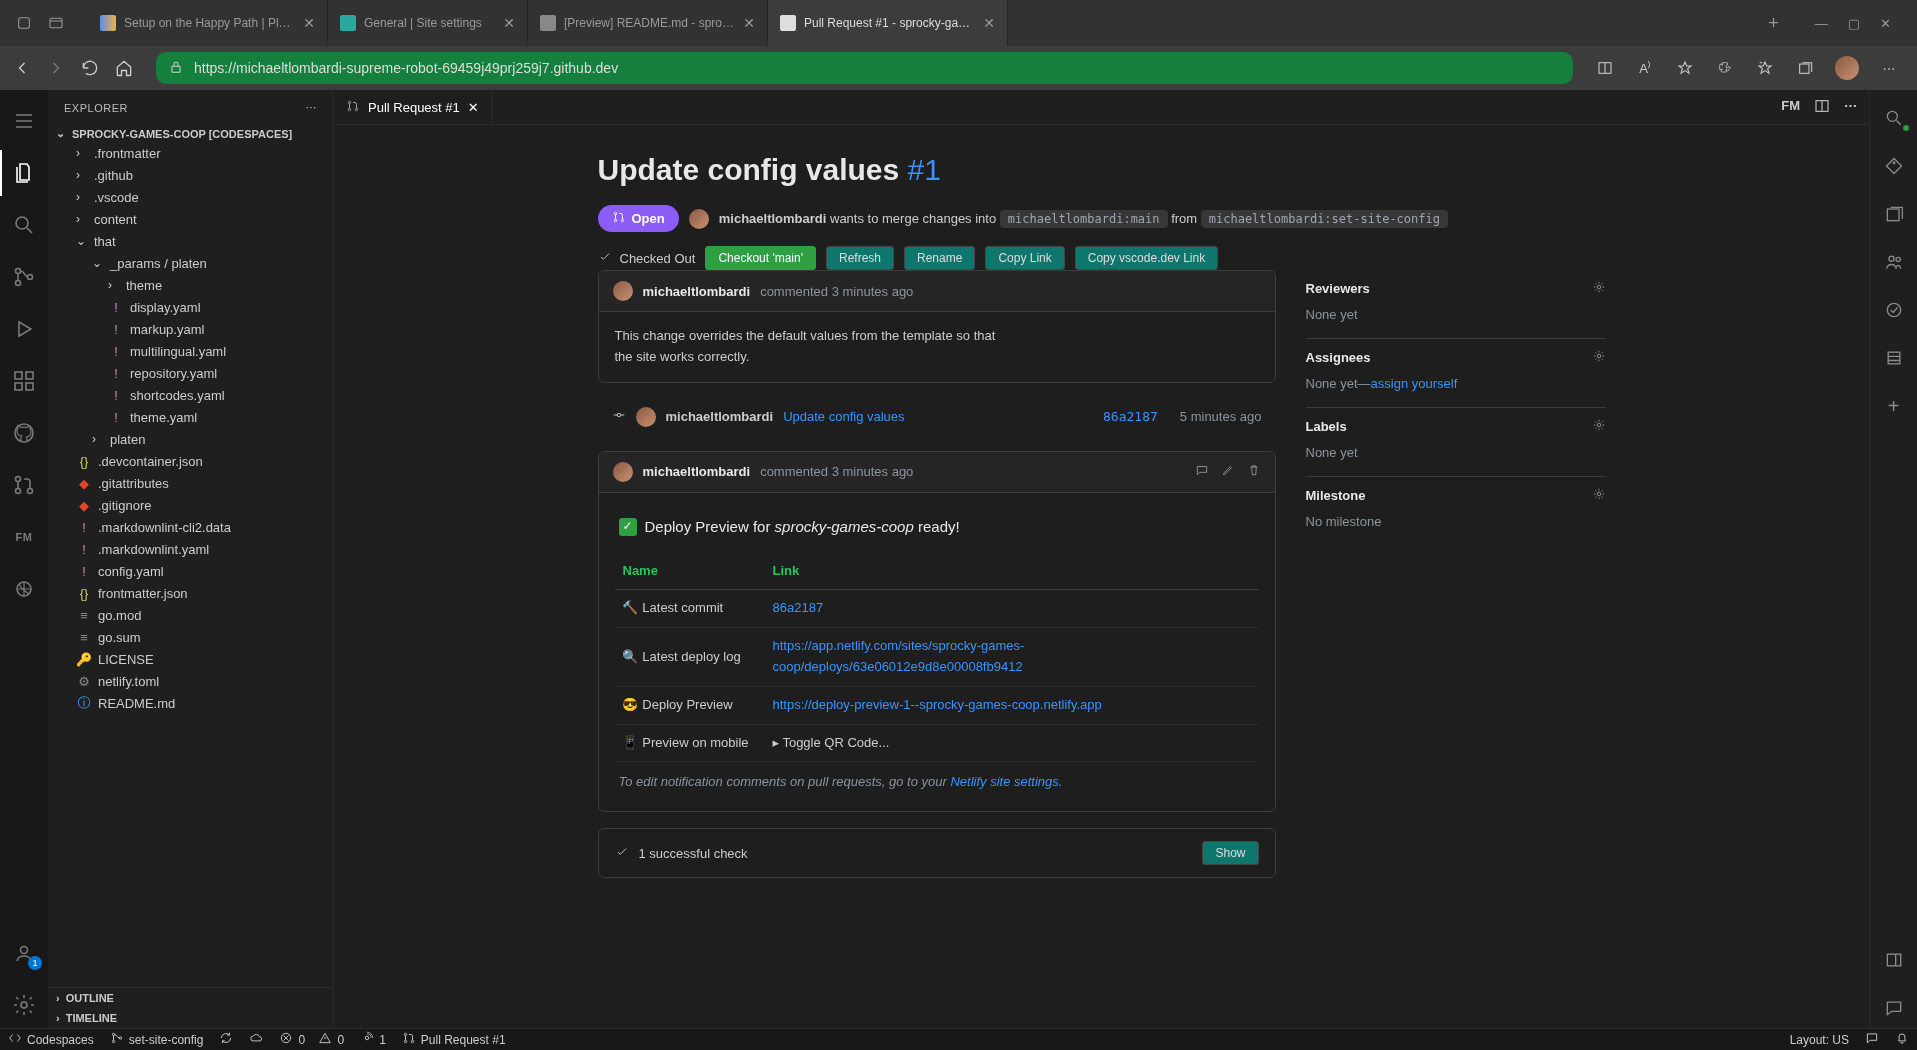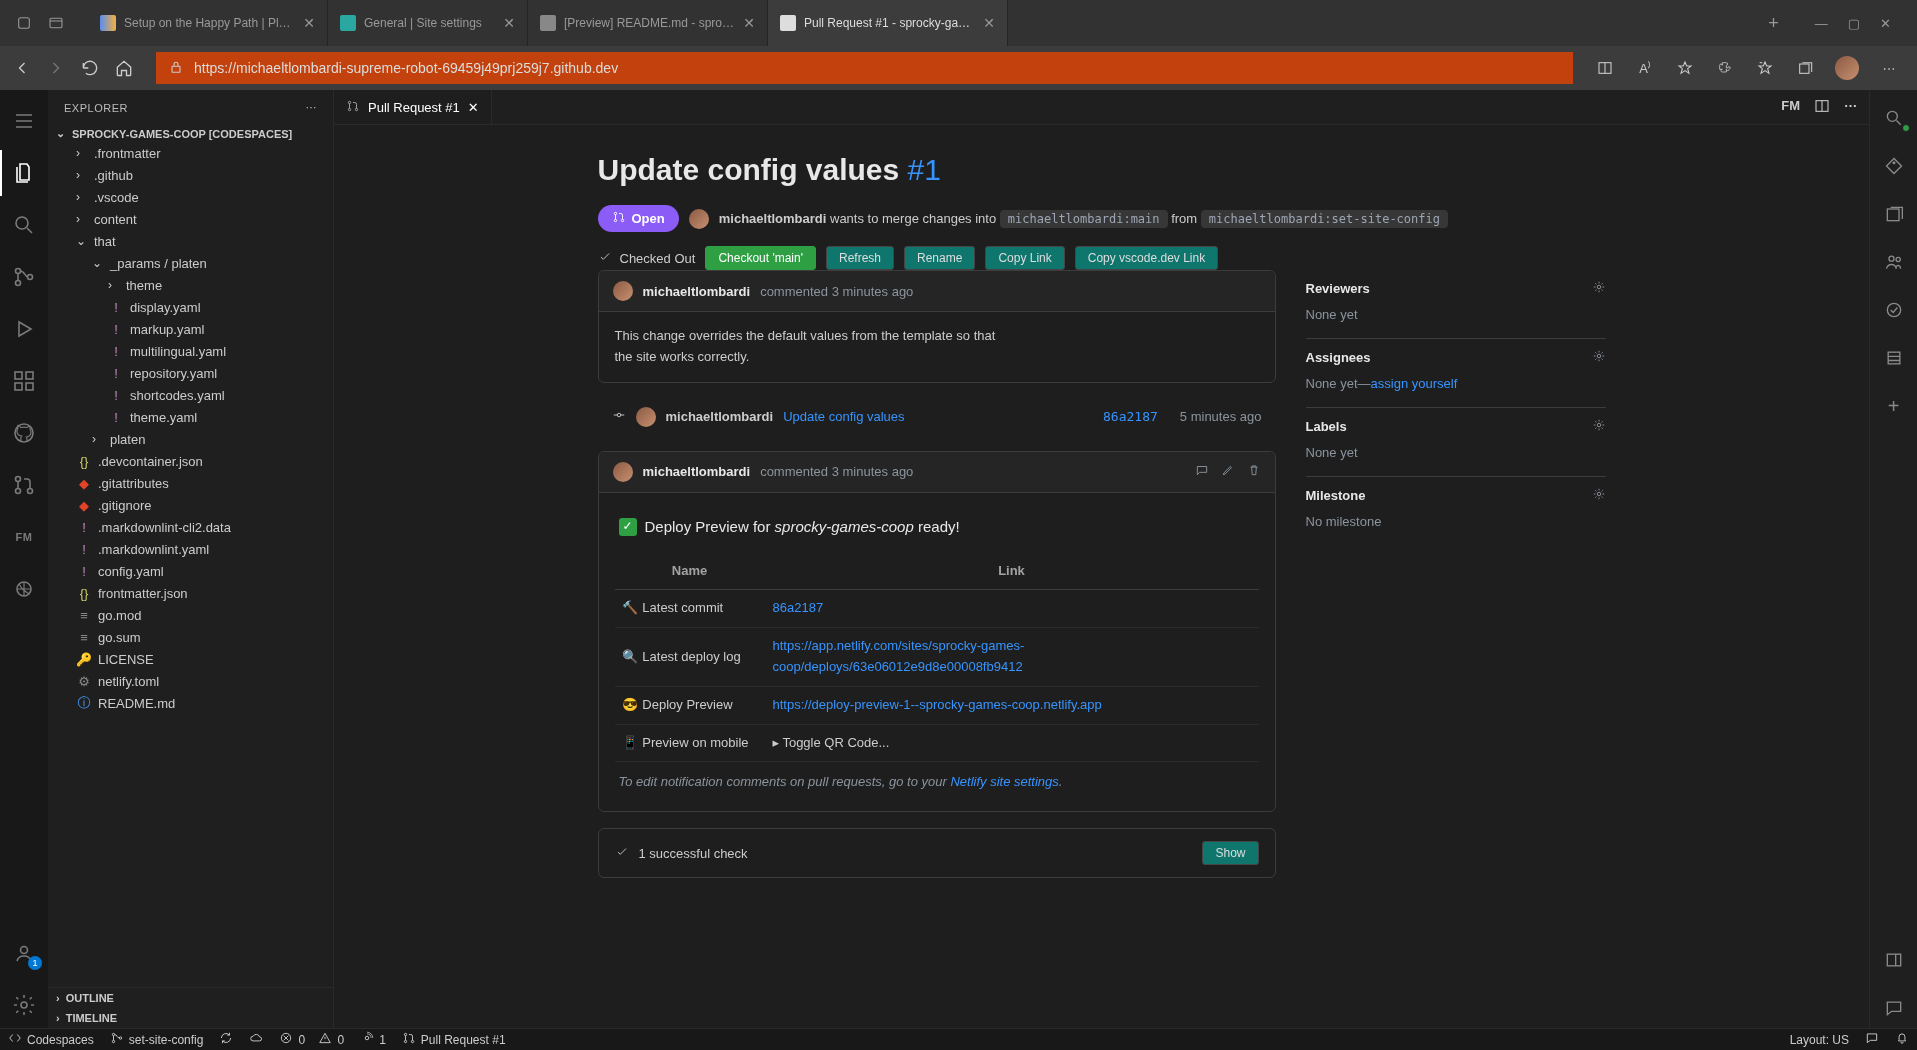--- a/index.html
+++ b/index.html
@@ -11,21 +11,21 @@
 .browser-tabs{display:flex;margin-left:20px;flex:1;height:100%;align-items:stretch}
 .browser-tab{display:flex;align-items:center;gap:8px;padding:0 12px;min-width:200px;max-width:240px;border-right:1px solid #252525;color:#999;cursor:pointer;height:100%}
 .browser-tab.active{background:#3c3c3c;color:#ddd}
 .browser-tab .favicon{width:16px;height:16px;flex-shrink:0}
 .browser-tab .tab-text{flex:1;white-space:nowrap;overflow:hidden;text-overflow:ellipsis;font-size:12px}
 .browser-tab .close-x{color:#999;font-size:14px}
 .new-tab{padding:0 14px;display:flex;align-items:center;color:#999;font-size:18px}
 .window-controls{display:flex;gap:20px;padding:0 18px;color:#999}
 .addrbar{height:44px;background:#3c3c3c;display:flex;align-items:center;padding:0 12px;gap:14px}
 .ab-icon{color:#ccc;width:20px;height:20px;display:flex;align-items:center;justify-content:center}
-.url-box{flex:1;background:#c2410c;border-radius:0;height:32px;display:flex;align-items:center;padding:0 12px;gap:10px;color:#ccc;margin:0 8px}
+.url-box{flex:1;background:#15803d;border-radius:10px;height:32px;display:flex;align-items:center;padding:0 12px;gap:10px;color:#ccc;margin:0 8px}
 .url-text{color:#ddd;font-size:14px}
 .ab-right{display:flex;gap:20px;align-items:center;padding-right:6px}
 .avatar{width:24px;height:24px;border-radius:50%;background:linear-gradient(135deg,#8a5a44,#c89070)}
 .workspace{flex:1;display:flex;min-height:0}
 .activitybar{width:48px;background:#181818;display:flex;flex-direction:column;align-items:center;padding-top:8px;gap:6px}
 .act-item{width:48px;height:46px;display:flex;align-items:center;justify-content:center;color:#7a7a7a;cursor:pointer;position:relative}
 .act-item.active{color:#fff}
 .act-item.active::before{content:'';position:absolute;left:0;top:0;bottom:0;width:2px;background:#fff}
 .act-spacer{flex:1}
 .act-badge{position:absolute;bottom:6px;right:6px;background:#0078d4;color:#fff;border-radius:50%;font-size:9px;width:14px;height:14px;display:flex;align-items:center;justify-content:center}
@@ -70,21 +70,21 @@
 .comment-head .time{color:#8b949e}
 .comment-head-actions{margin-left:auto;display:flex;gap:12px;color:#8b949e}
 .comment-body{padding:14px 16px;color:#ccc;line-height:1.6}
 .commit-row{display:flex;align-items:center;gap:10px;padding:8px 14px;margin-bottom:16px;color:#ccc}
 .commit-row .commit-link{color:#3794ff}
 .commit-row .sha{color:#3794ff;margin-left:auto;font-family:monospace}
 .commit-row .ago{color:#8b949e;margin-left:12px}
 .deploy-head{display:flex;align-items:center;gap:8px;padding:8px 0 14px 4px;font-size:15px;color:#e8e8e8}
 .check-green{width:18px;height:18px;background:#2ea043;border-radius:3px;display:flex;align-items:center;justify-content:center;color:#fff;font-size:12px}
 .deploy-table{width:100%;border-collapse:collapse}
-.deploy-table th{text-align:center;padding:8px 8px;color:#a3a3a3;font-weight:600;border-bottom:1px solid #3c3c3c}
+.deploy-table th{text-align:left;padding:8px 8px;color:#22c55e;font-weight:600;border-bottom:1px solid #3c3c3c}
 .deploy-table td{padding:8px 8px;border-bottom:1px solid #2a2a2a;color:#ccc}
 .link{color:#3794ff}
 .note{padding:10px 4px 4px;color:#8b949e;font-style:italic}
 .checks-box{border:1px solid #3c3c3c;border-radius:6px;padding:12px 16px;display:flex;align-items:center;gap:10px}
 .side-section{border-bottom:1px solid #3c3c3c;padding:10px 0 16px}
 .side-head{display:flex;align-items:center;justify-content:space-between;color:#e8e8e8;font-weight:600;margin-bottom:10px}
 .side-body{color:#8b949e}
 .gear{color:#8b949e}
 .secondbar{width:48px;background:#1f1f1f;border-left:1px solid #2a2a2a;display:flex;flex-direction:column;align-items:center;padding-top:8px;gap:8px}
 .sec-item{width:48px;height:40px;display:flex;align-items:center;justify-content:center;color:#8a8a8a;position:relative}

